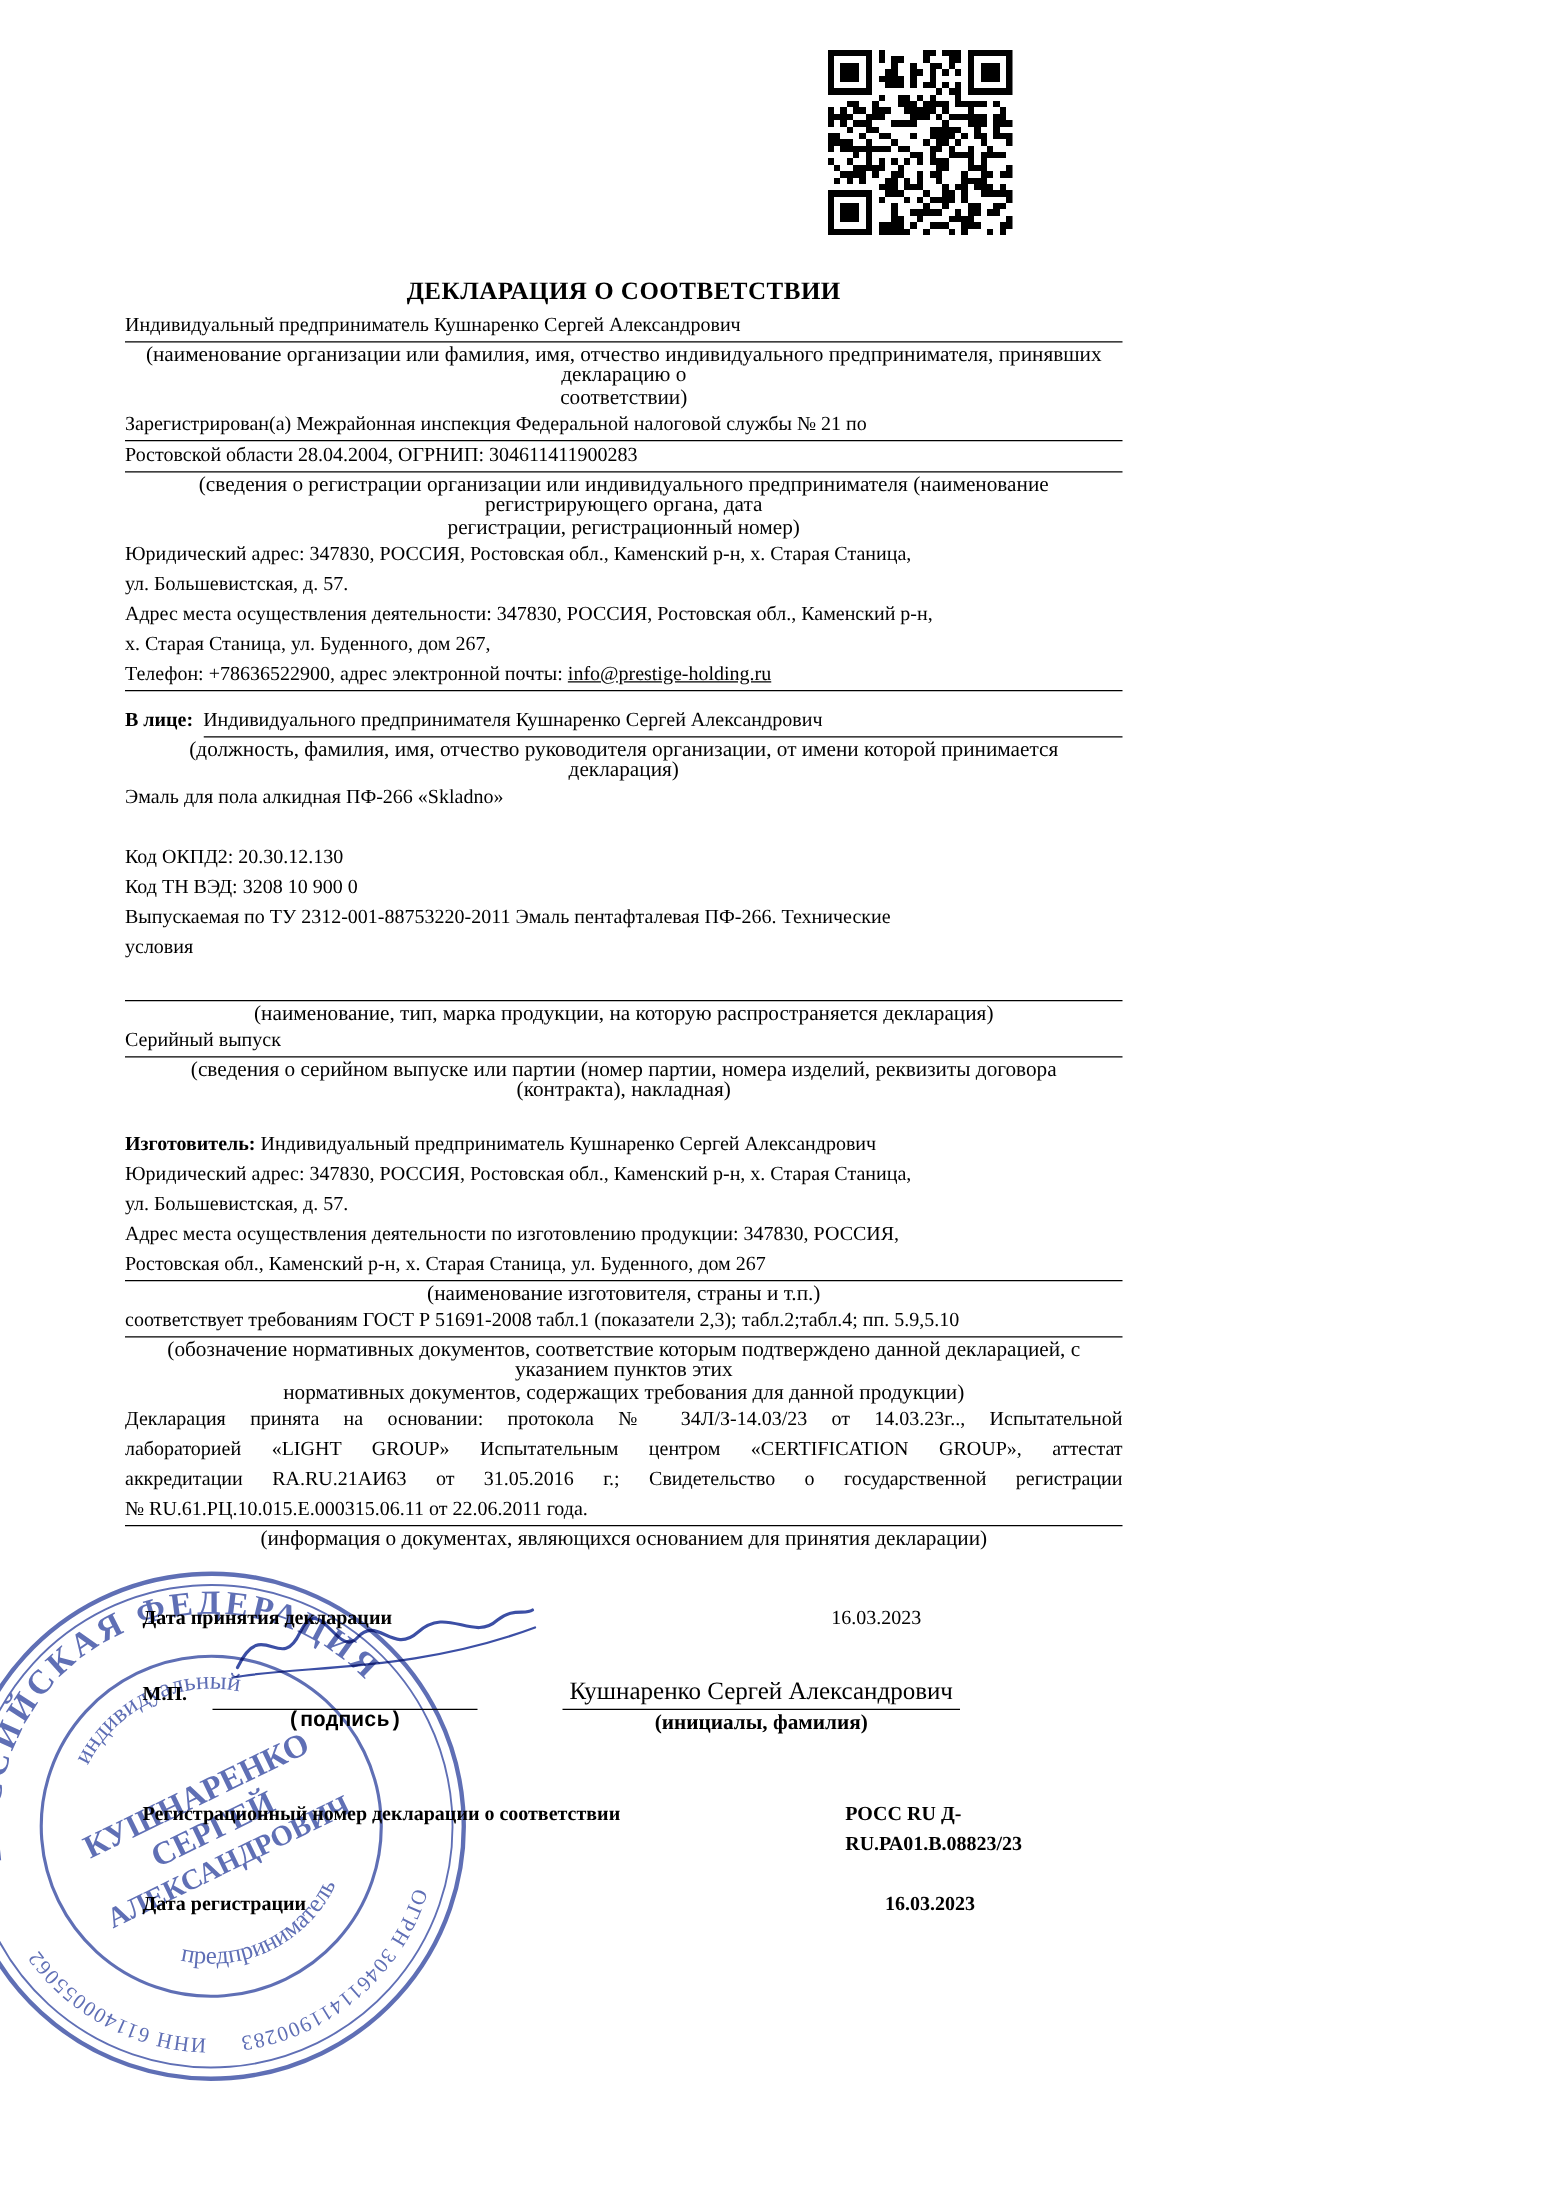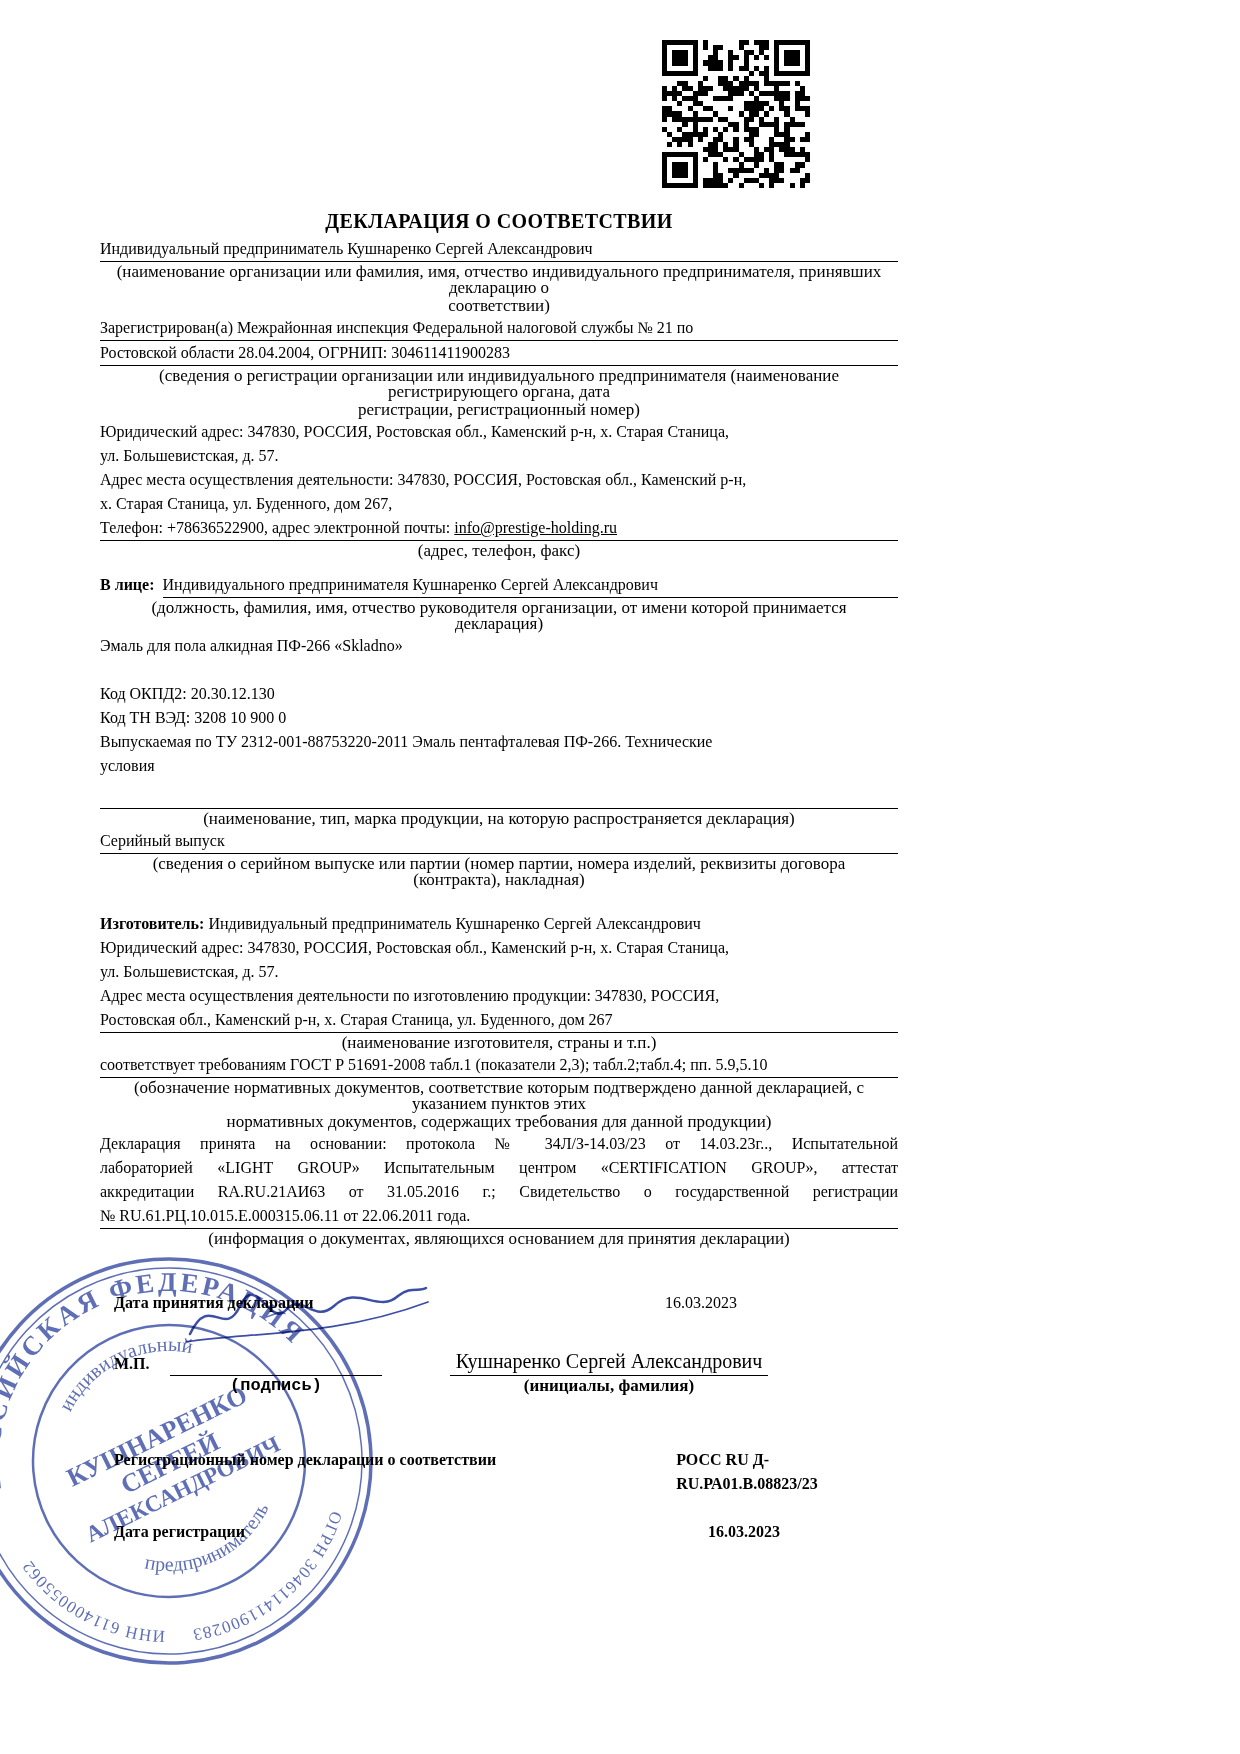--- a/index.html
+++ b/index.html
@@ -1,17 +1,17 @@
 <!DOCTYPE html>
 <html><head>
 <meta charset="utf-8">
 <style>
   html,body{margin:0;padding:0;}
   body{width:1240px;height:1754px;background:#ffffff;color:#000;font-family:"Liberation Serif",serif;}
-  .page{position:relative;width:998px;height:1754px;overflow:hidden;padding:42px 100px 0 100px;box-sizing:border-box;}
+  .page{position:relative;width:998px;height:1754px;overflow:hidden;padding:54px 100px 0 100px;box-sizing:border-box;}
   .t{font-size:16px;line-height:24px;}
   .b{font-weight:bold;}
   .u{text-decoration:underline;}
   .ruled{border-bottom:1px solid #000;}
   .cap{font-size:17px;line-height:16px;text-align:center;padding:2px 8px;}
   .title{margin-top:168px;text-align:center;font-size:20px;font-weight:bold;letter-spacing:.4px;}
   .just{text-align:justify;text-align-last:justify;}
   .row{display:flex;}
   .flex1{flex:1;}
   .qr{position:absolute;top:40px;right:188px;}
@@ -382,21 +382,20 @@
   <div class="cap">(сведения о регистрации организации или индивидуального предпринимателя (наименование регистрирующего органа, дата</div>
   <div class="cap" style="padding-top:0;">регистрации, регистрационный номер)</div>
 
   <div class="t">Юридический адрес: 347830, РОССИЯ, Ростовская обл., Каменский р-н, х. Старая Станица,</div>
   <div class="t">ул. Большевистская, д. 57.</div>
   <div class="t">Адрес места осуществления деятельности: 347830, РОССИЯ, Ростовская обл., Каменский р-н,</div>
   <div class="t">х. Старая Станица, ул. Буденного, дом 267,</div>
   <div class="t ruled">
     <span>Телефон: +78636522900, адрес электронной почты: </span><span class="u">info@prestige-holding.ru</span>
   </div>
-  <div class="cap">(адрес, телефон, факс)</div>
 
   <div class="row mt12 t">
     <span class="b">В лице:</span>
     <span class="flex1 ruled" style="margin-left:8px;">Индивидуального предпринимателя Кушнаренко Сергей Александрович</span>
   </div>
   <div class="cap">(должность, фамилия, имя, отчество руководителя организации, от имени которой принимается декларация)</div>
 
   <div class="t">Эмаль для пола алкидная ПФ-266 «Skladno»</div>
   <div class="t mt24">Код ОКПД2: 20.30.12.130</div>
   <div class="t">Код ТН ВЭД: 3208 10 900 0</div>

